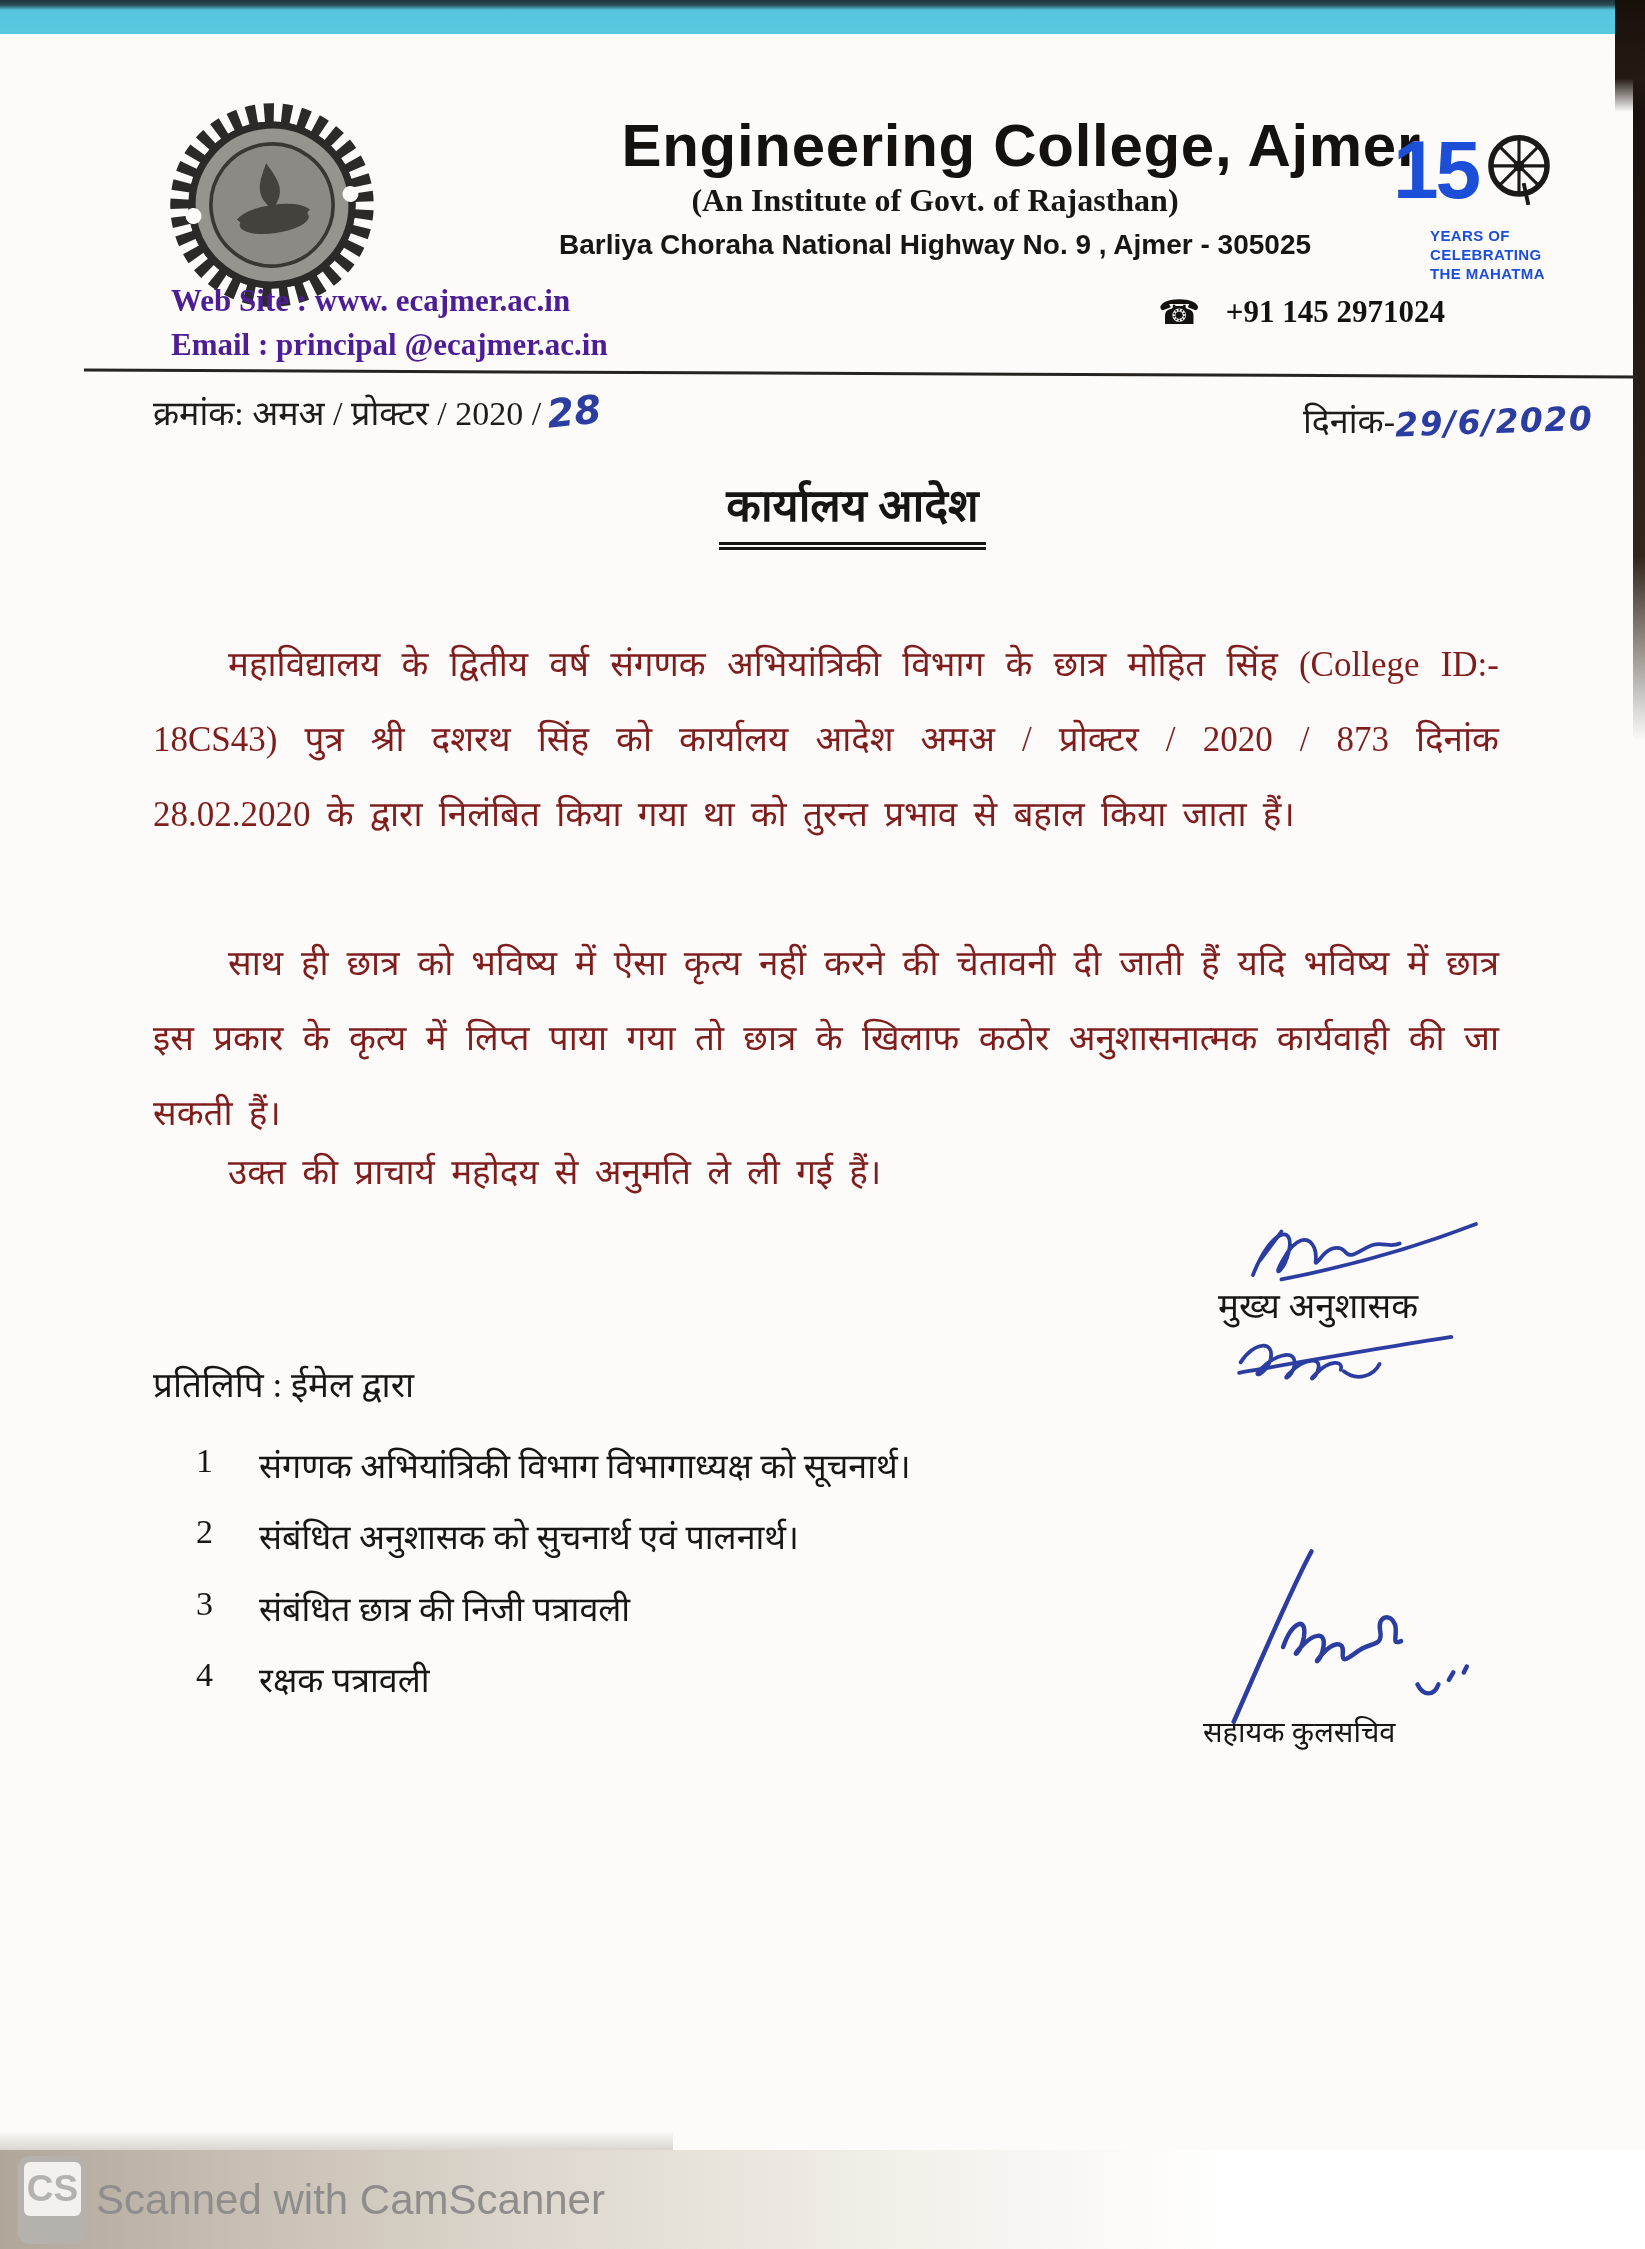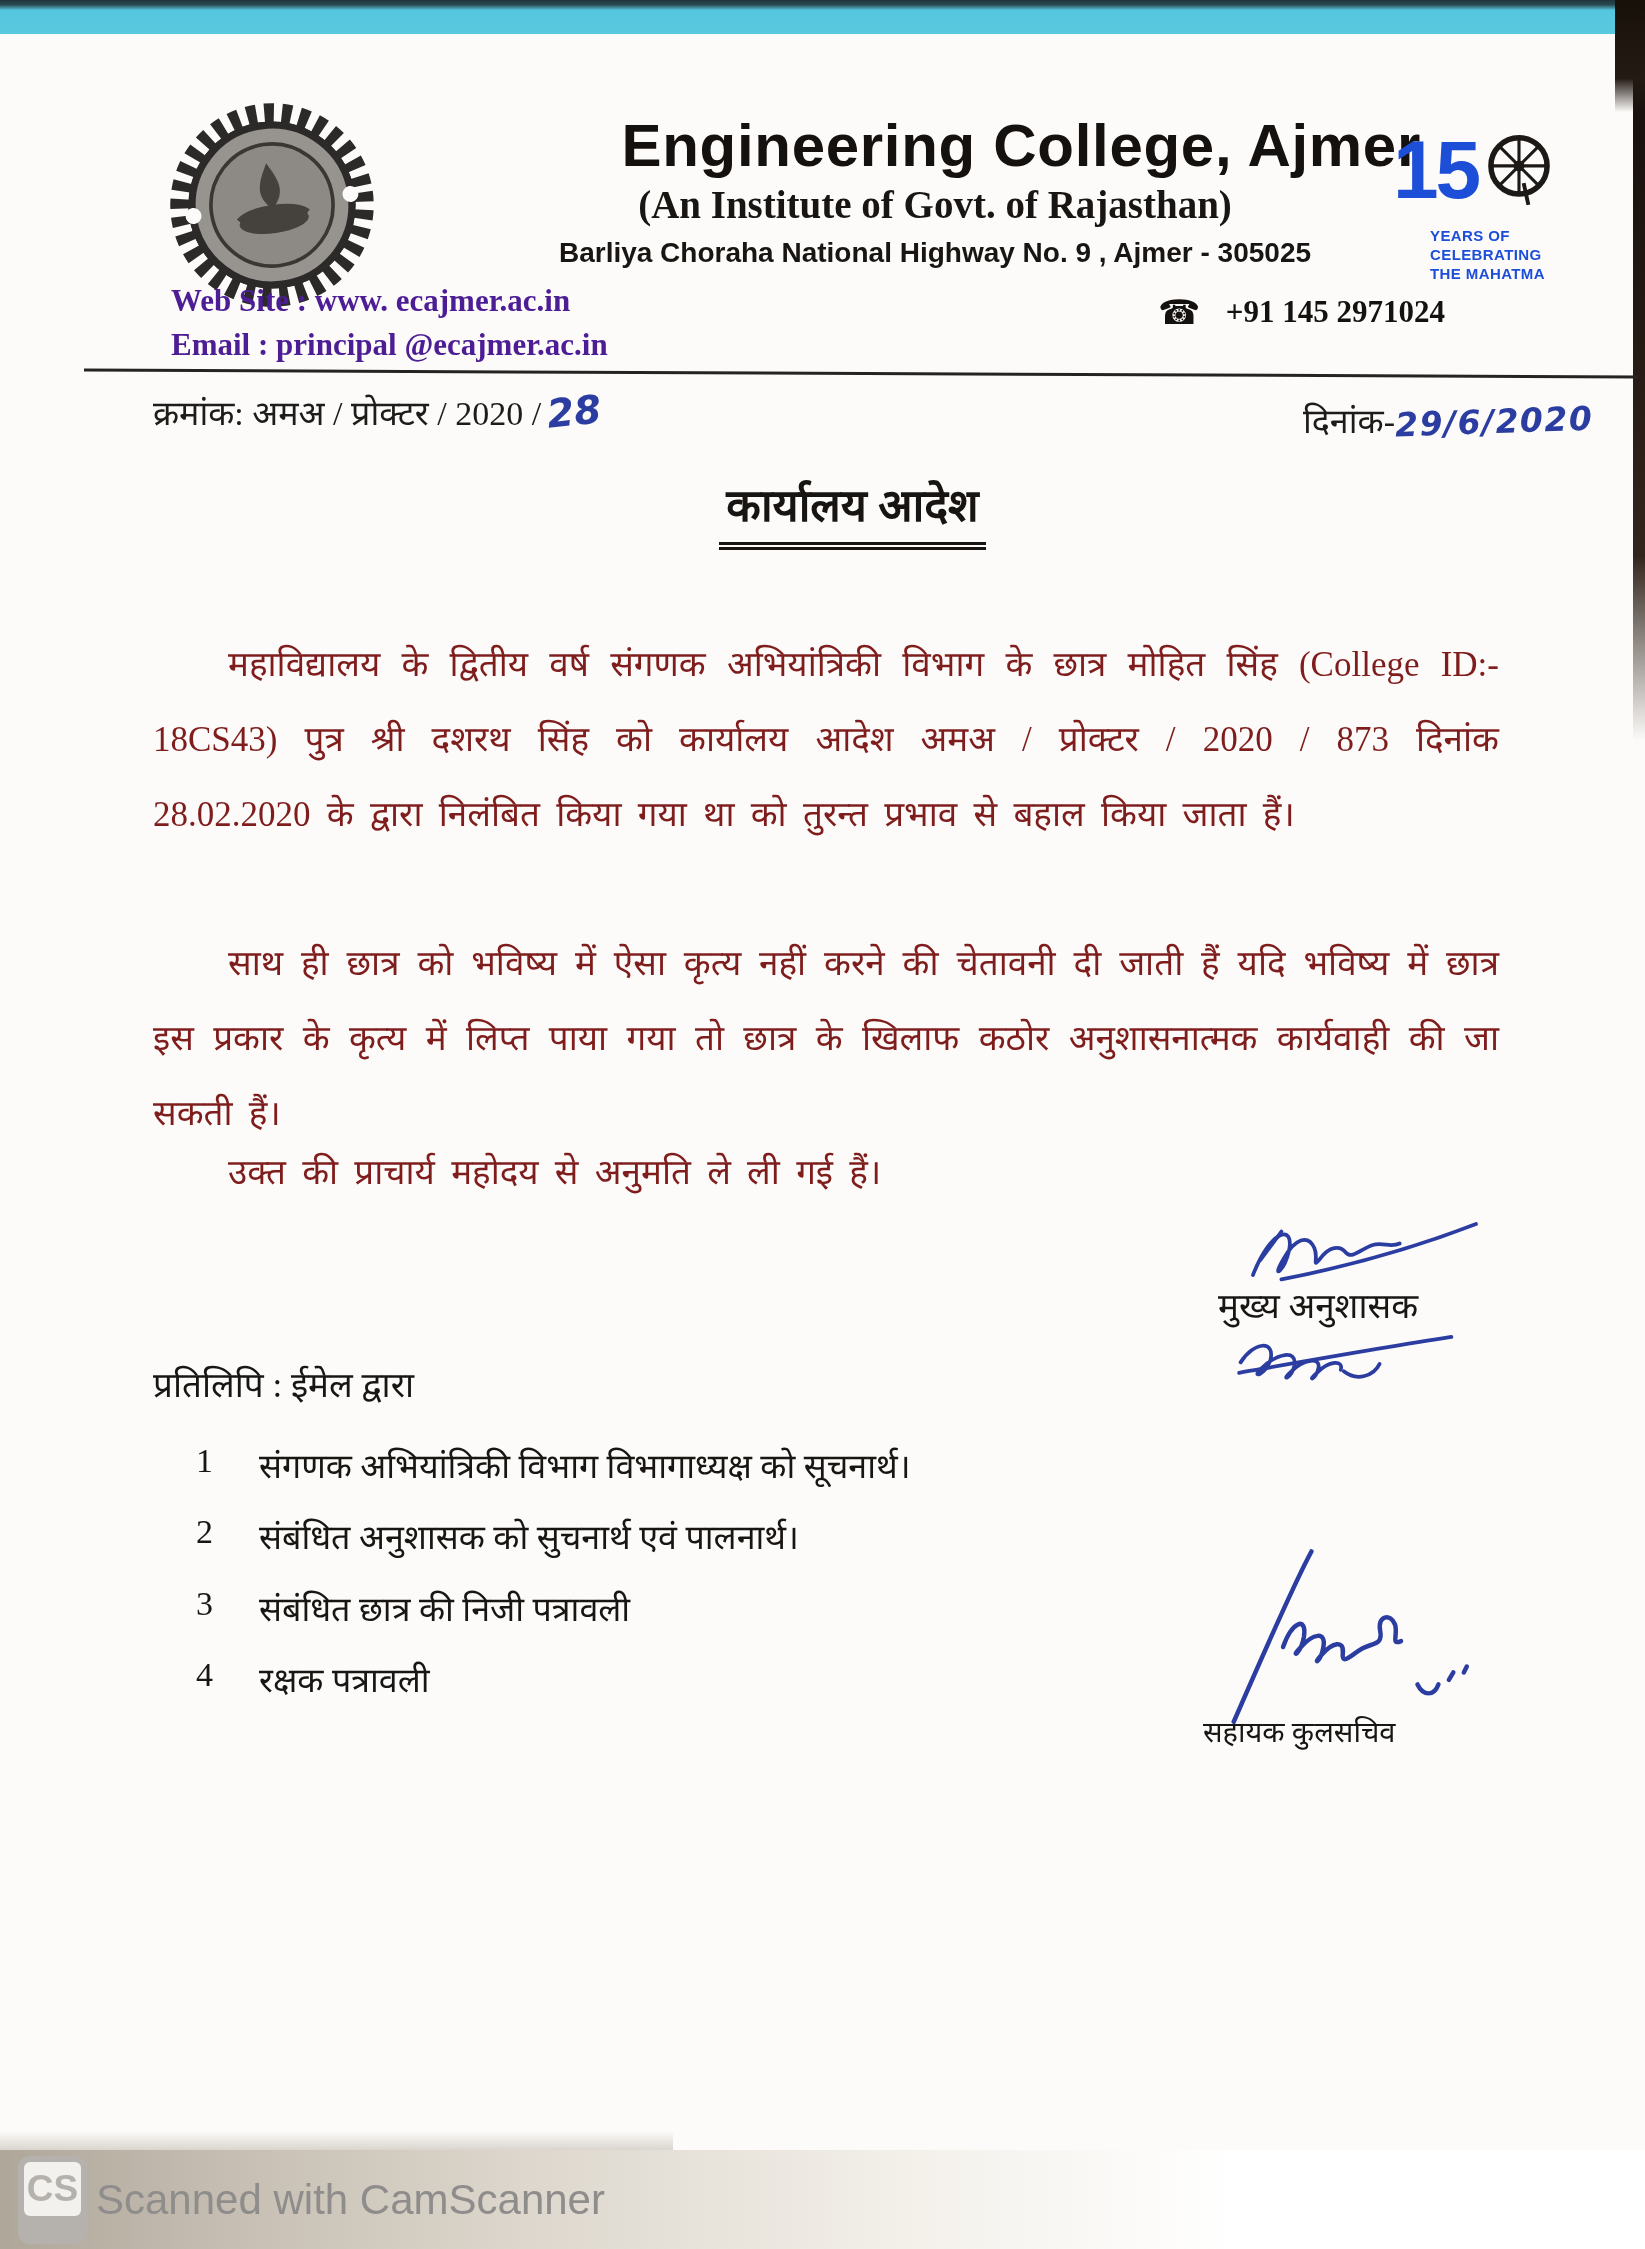--- a/index.html
+++ b/index.html
@@ -15,21 +15,21 @@
   .right-edge{position:absolute;top:0;right:0;width:13.5px;height:741px;
     background:linear-gradient(180deg,#130d0a 0%,#241a14 45%,#32251d 75%,rgba(50,37,29,0) 100%);}
   .right-corner{position:absolute;top:0;right:0;width:31px;height:112px;
     background:linear-gradient(180deg,#171009 0%,#241a14 70%,rgba(36,26,20,0) 100%);}
   
   .logo{position:absolute;left:163px;top:96px;width:218px;height:218px;transform:rotate(-8deg);}
   .head-center{position:absolute;left:449px;top:114px;width:972px;text-align:center;}
   .college-name{font-family:"Liberation Sans","DejaVu Sans",sans-serif;font-weight:800;
     font-size:60px;letter-spacing:0.7px;color:#14110f;line-height:1.05;text-align:right;}
   .institute-line{font-family:"Liberation Serif","DejaVu Serif",serif;font-weight:700;
-    font-size:39px;color:#181512;margin-top:4.5px;}
+    font-size:32px;color:#181512;margin-top:4.5px;}
   .address-line{font-family:"Liberation Sans","DejaVu Sans",sans-serif;font-weight:700;
     font-size:28px;color:#181512;margin-top:10.5px;}
   .anniv{position:absolute;left:1393px;top:133px;width:165px;color:#1d4ed8;}
   .anniv-row{display:flex;align-items:flex-start;}
   .anniv-num{font-family:"Liberation Sans","DejaVu Sans",sans-serif;font-weight:700;
     font-size:82px;line-height:0.9;letter-spacing:-3px;}
   .anniv-wheel{width:78px;height:78px;margin-left:1.5px;margin-top:-3px;}
   .anniv-caption{font-family:"Liberation Sans","DejaVu Sans",sans-serif;font-weight:700;
     font-size:15px;line-height:1.25;margin-top:19px;margin-left:37px;letter-spacing:0.4px;}
   .contact-left{position:absolute;left:171px;top:283px;

